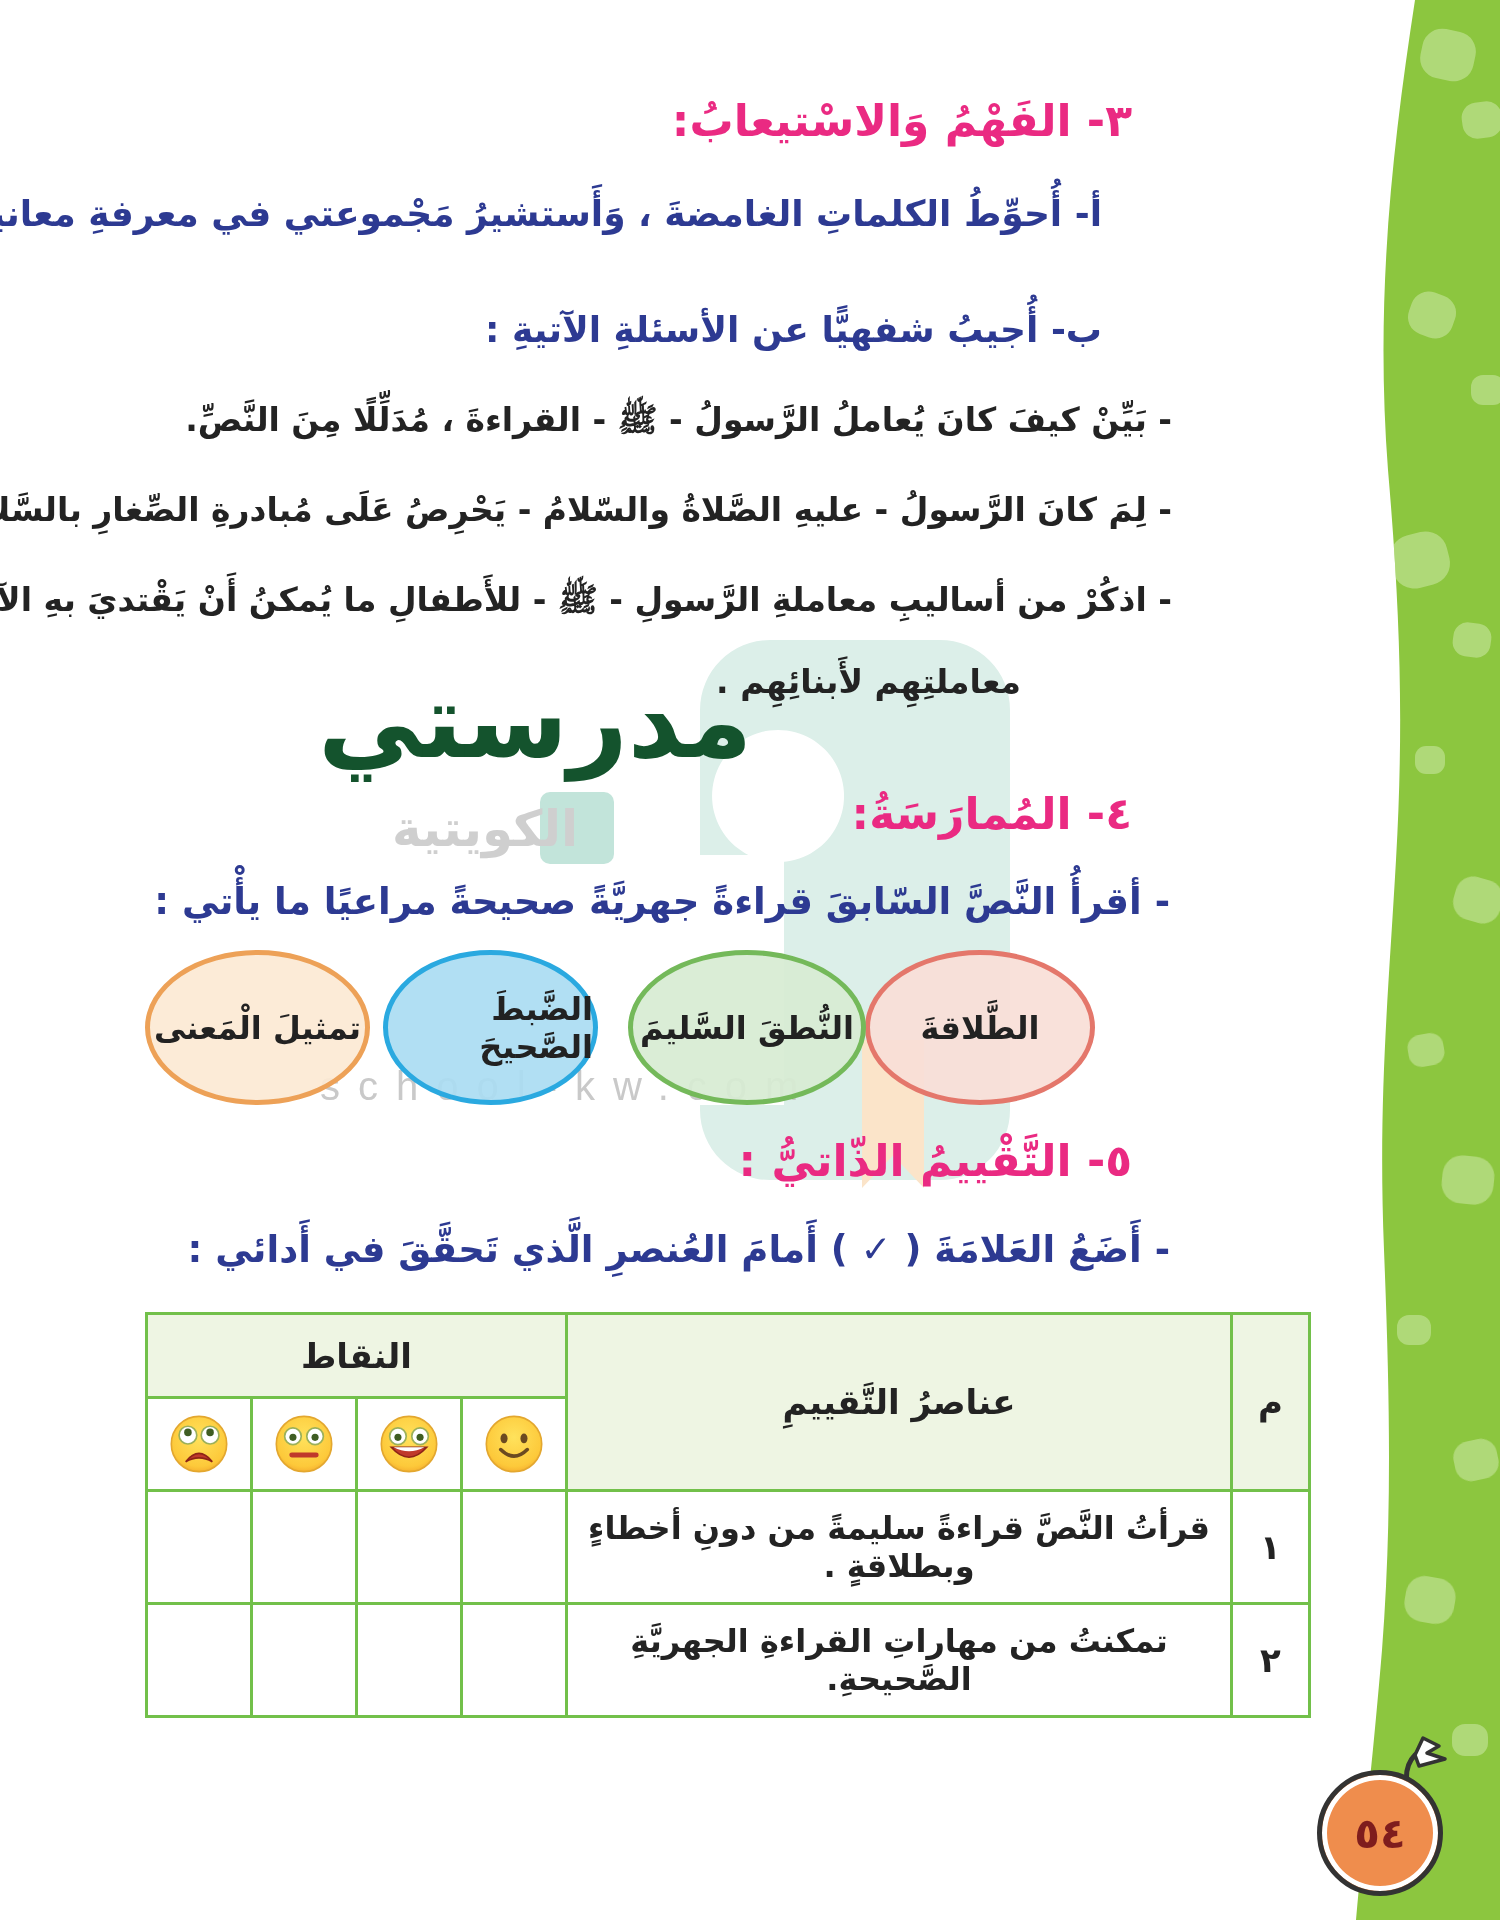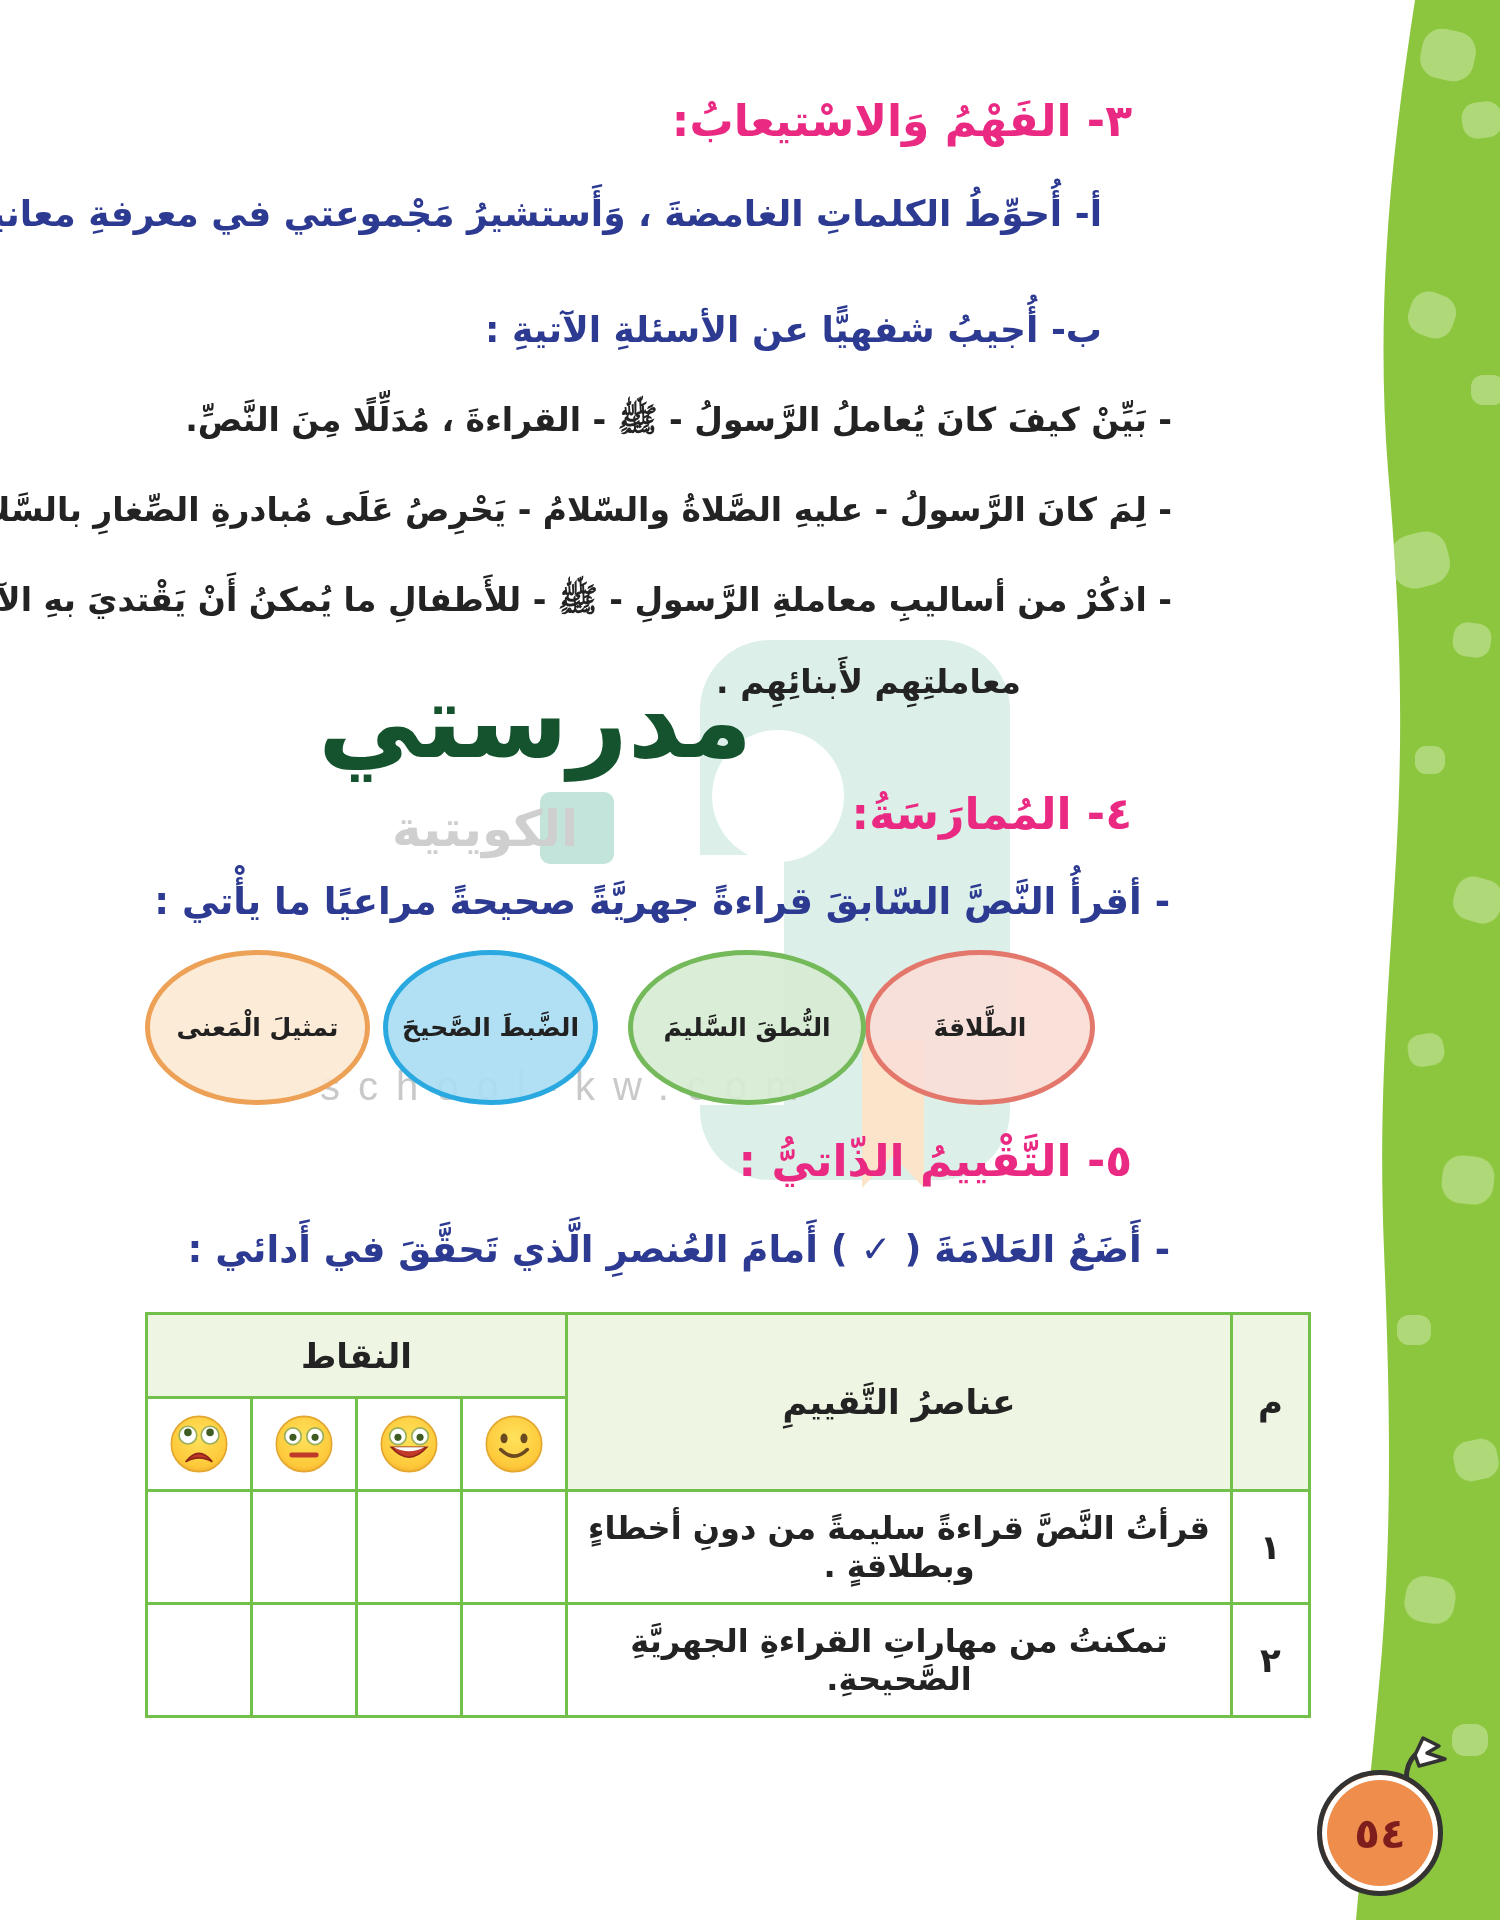--- a/index.html
+++ b/index.html
@@ -14,21 +14,21 @@
            font-family:"Liberation Sans",sans-serif;white-space:nowrap;}
   .wm-ribbon{left:862px;top:1040px;width:62px;height:148px;background:#fbe4c9;
              clip-path:polygon(0 0,100% 0,100% 100%,50% 78%,0 100%);}
   
   .line{position:absolute;z-index:1;white-space:nowrap;direction:rtl;font-weight:bold;text-align:center;}
   .h-pink{color:#ea2a82;font-size:44px;}
   .navy{color:#2d3a92;font-size:36px;}
   .blk{color:#232323;font-size:33px;}
   
   .oval{position:absolute;z-index:1;height:145px;border-radius:50%;display:flex;
-        align-items:center;justify-content:center;font-weight:bold;font-size:25px;color:#222;}
+        align-items:center;justify-content:center;font-weight:bold;font-size:32px;color:#222;}
   .oval-pink  {left:865px;top:950px;width:220px;border:5px solid #e4776b;background:rgba(248,222,215,.92);}
   .oval-green {left:628px;top:950px;width:228px;border:5px solid #74b95a;background:rgba(215,236,211,.92);}
   .oval-blue  {left:383px;top:950px;width:205px;border:5px solid #2aa9e0;background:rgba(170,220,242,.92);}
   .oval-orange{left:145px;top:950px;width:215px;border:5px solid #eda157;background:rgba(252,233,212,.92);}
   
   #assess{position:absolute;z-index:1;left:145px;top:1312px;border-collapse:collapse;direction:rtl;}
   #assess td,#assess th{border:3px solid #72c04a;padding:0;text-align:center;vertical-align:middle;
         font-weight:bold;color:#232323;}
   .hdr{background:#eef5e3;}
   .c-num{width:75px;font-size:34px;}

